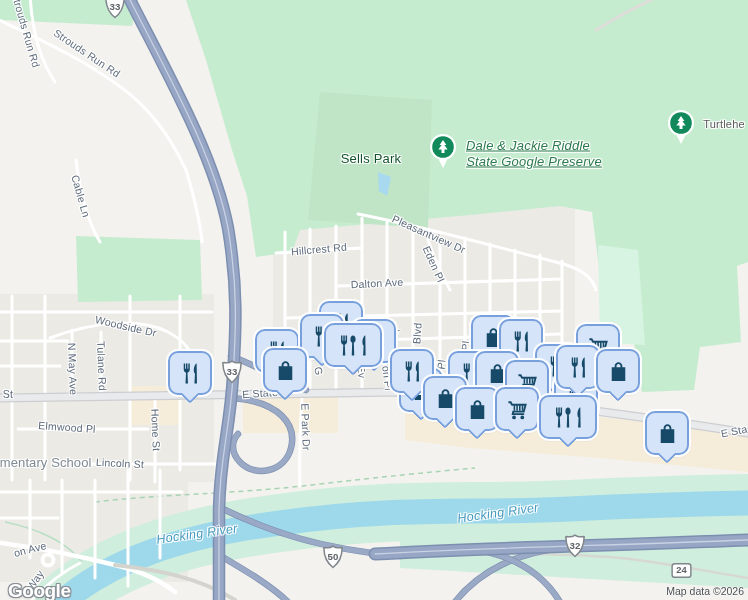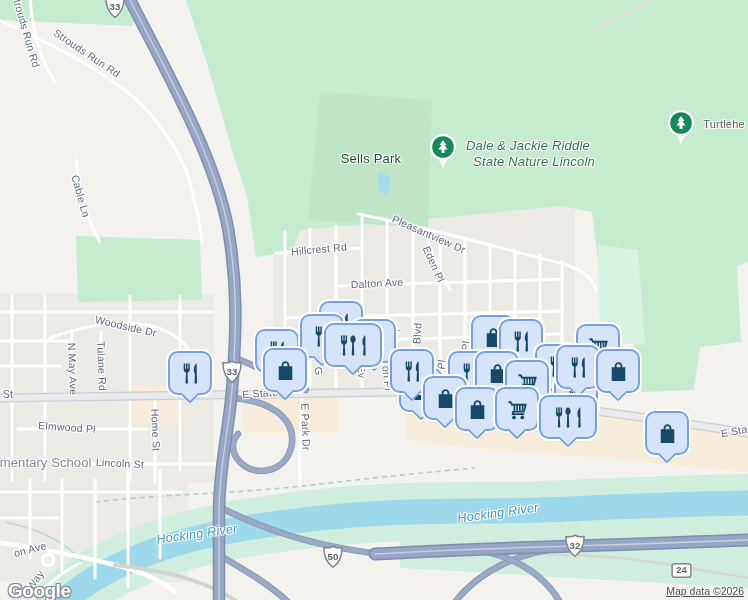--- a/index.html
+++ b/index.html
@@ -5,21 +5,21 @@
   html,body{margin:0;padding:0;background:#ddd;}
   .stage{position:relative;width:748px;height:600px;overflow:hidden;
          font-family:"Liberation Sans",sans-serif;background:#f3f2ee;}
   .stage svg.base{position:absolute;left:0;top:0;}
   
   .lbl{position:absolute;white-space:nowrap;transform:translate(-50%,-50%) rotate(var(--r,0deg));
        font-size:10.5px;color:#5e6b7c;letter-spacing:.2px;
        text-shadow:-1px -1px 0 #fff,1px -1px 0 #fff,-1px 1px 0 #fff,1px 1px 0 #fff,0 0 2px #fff;}
   .lbl.school{font-size:13px;color:#7f8a93;letter-spacing:.1px;}
   .lbl.park{font-size:13px;color:#14532d;}
-  .lbl.preserve{font-size:13px;color:#2c7a4e;font-style:italic;}
+  .lbl.preserve{font-size:13px;color:#2c7a4e;font-style:italic;text-decoration:underline;}
   .lbl.water{font-size:12.5px;color:#4499bd;font-style:italic;letter-spacing:.3px;}
   .lbl.poi{font-size:11px;color:#5b5b5b;}
   
   .marker{position:absolute;}
   .mbox{width:40px;height:40px;background:var(--c-mfill,#d6e4f9);
         border:2px solid var(--c-mborder,#78a0dd);border-radius:10px;
         box-shadow:0 0 0 2px rgba(255,255,255,.95),0 1px 3px rgba(0,0,0,.2);
         display:flex;align-items:center;justify-content:center;position:relative;}
   .marker.wide .mbox{width:54px;}
   .mtail{position:absolute;left:50%;bottom:-7.5px;width:12px;height:12px;
@@ -32,21 +32,21 @@
   
   .shield{position:absolute;}
   .shield text{font-family:"Liberation Sans",sans-serif;}
   
   .glogo{position:absolute;left:8px;top:580px;font-size:19px;font-weight:bold;letter-spacing:-.5px;
          color:#fff;cursor:pointer;
          text-shadow:1px 0 0 #8a9097,-1px 0 0 #8a9097,0 1px 0 #8a9097,0 -1px 0 #8a9097,
                      1px 1px 0 #8a9097,-1px -1px 0 #8a9097,1px -1px 0 #8a9097,-1px 1px 0 #8a9097,
                      0 1px 3px rgba(0,0,0,.3);}
   .attrib{position:absolute;right:4px;top:585px;font-size:10.5px;color:#4d5156;
-          text-shadow:0 0 2px #fff,0 0 2px #fff;text-decoration:underline;}
+          text-shadow:0 0 2px #fff,0 0 2px #fff;}
 </style>
 </head>
 <body>
 
 <div class="stage" style="--c-mfill: #d6e4f9; --c-mborder: #78a0dd;">
 
   <svg class="base" width="748" height="600" viewBox="0 0 748 600">
     <rect width="748" height="600" fill="#f3f2ee"></rect>
 
     <g fill="#ebeae5">
@@ -197,21 +197,21 @@
       <span class="lbl street" style="left: 306px; top: 427px; --r: 88deg;">E Park Dr</span>
       <span class="lbl street" style="left: 440px; top: 375px; --r: -84deg;">den Pl</span>
       <span class="lbl street" style="left: 464px; top: 359px; --r: -84deg;">send Pl</span>
       <span class="lbl street" style="left: 394px; top: 331px; --r: 8deg;">Dr</span>
       <span class="lbl street" style="left: 30px; top: 549px; --r: -14deg;">on Ave</span>
       <span class="lbl street" style="left: 35px; top: 580px; --r: -55deg;">Way</span>
       <span class="lbl water" style="left: 197px; top: 534px; --r: -8deg;">Hocking River</span>
       <span class="lbl water" style="left: 498px; top: 513px; --r: -8deg;">Hocking River</span>
       <span class="lbl park" style="left: 371px; top: 158px; --r: 0deg;">Sells Park</span>
       <span class="lbl preserve" style="left: 528px; top: 145px; --r: 0deg;">Dale &amp; Jackie Riddle</span>
-      <span class="lbl preserve" style="left: 534px; top: 161px; --r: 0deg;">State Nature Lincoln</span>
+      <span class="lbl preserve" style="left: 534px; top: 161px; --r: 0deg;">State Google Preserve</span>
       <span class="lbl poi" style="left: 724px; top: 124px; --r: 0deg;">Turtlehe</span>
     </div>
   <div id="pins-layer">
       <div class="tpin" style="left: 428px; top: 132px;"><svg width="30" height="37" viewBox="0 0 30 37">
       <path d="M15 36 L9 24 H21 Z" fill="#fff"></path>
       <circle cx="15" cy="15" r="13" fill="#fff"></circle>
       <circle cx="15" cy="15" r="10.8" fill="#11895a"></circle>
       <path d="M15 8l3.4 5h-2l3.2 4.6h-3.1v3.4h-3v-3.4H10.4L13.6 13h-2L15 8z" fill="#fff"></path>
     </svg></div>
       <div class="tpin" style="left: 666px; top: 108px;"><svg width="30" height="37" viewBox="0 0 30 37">

